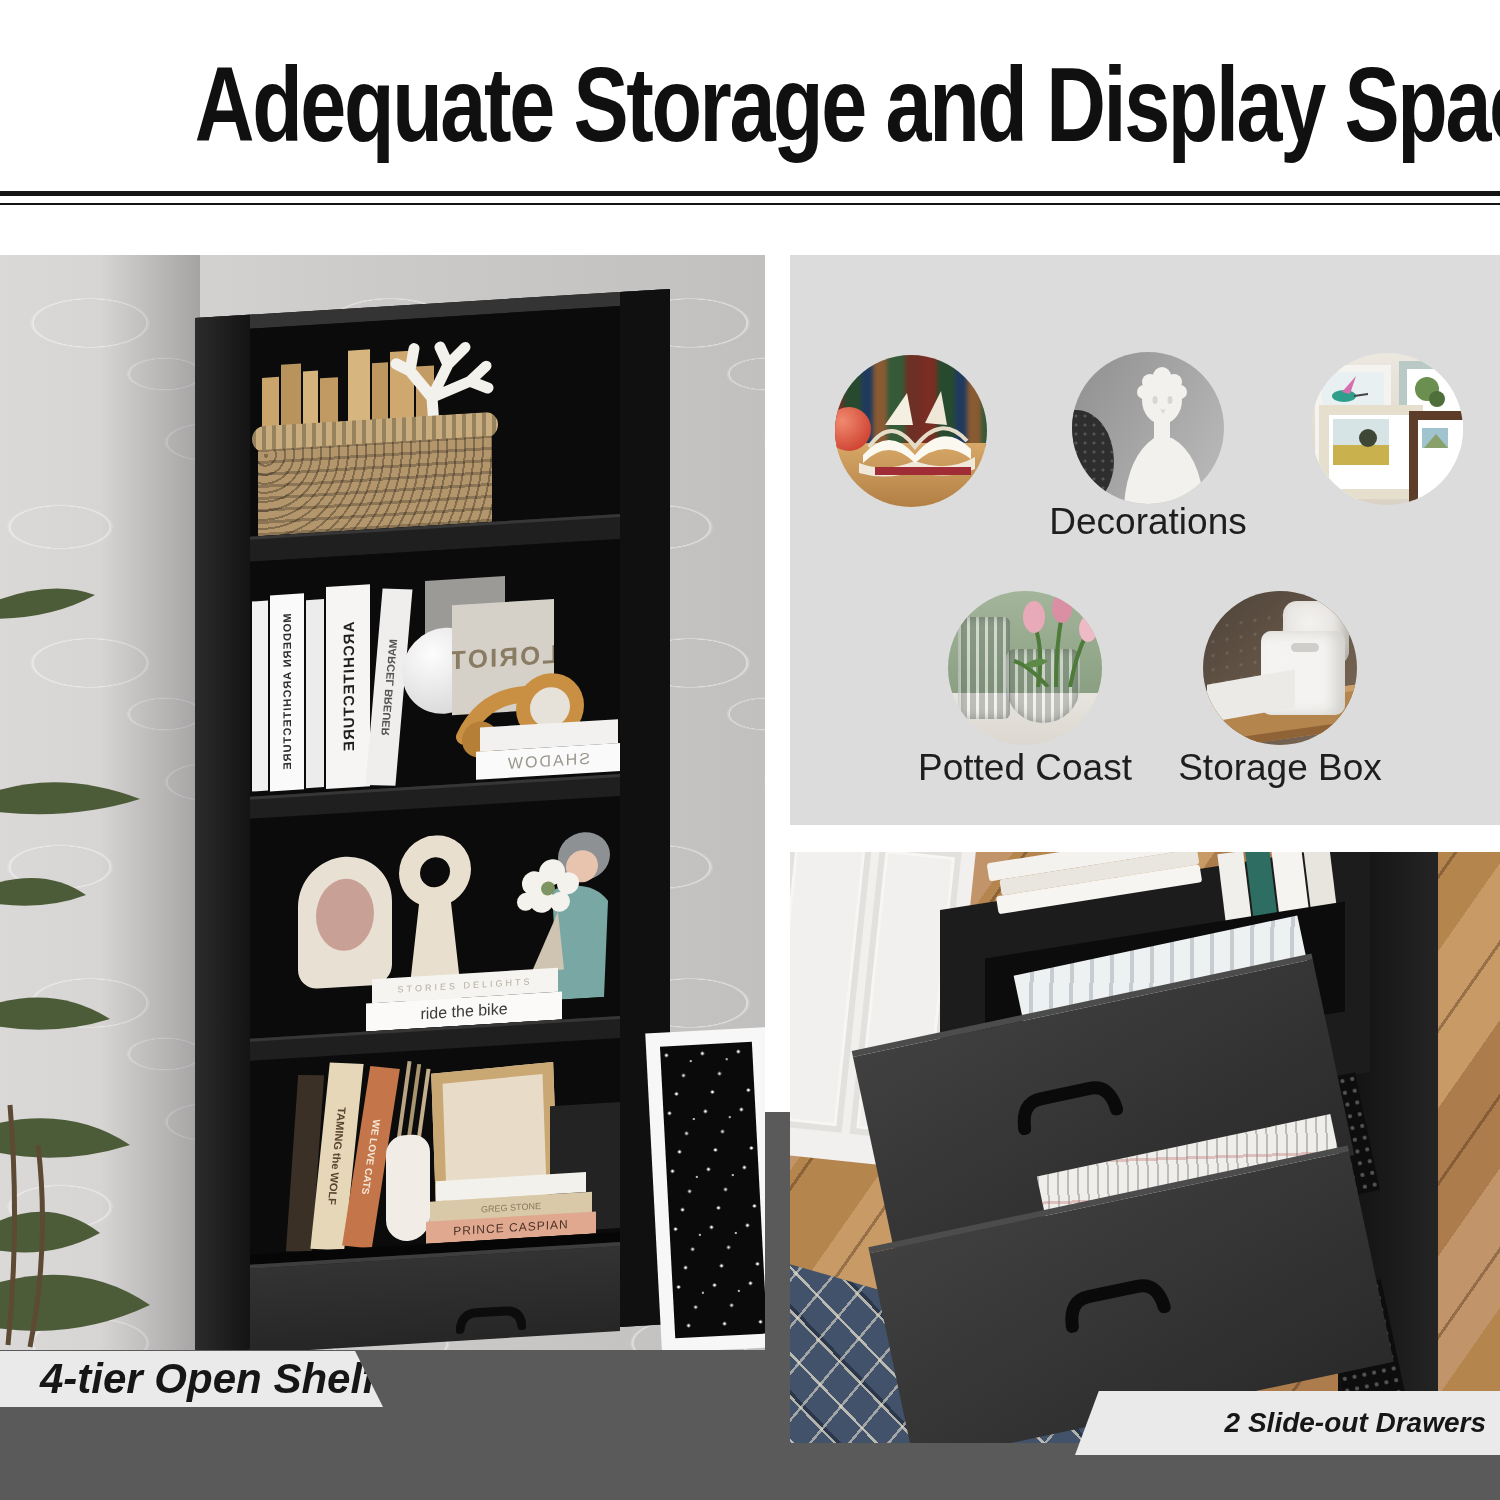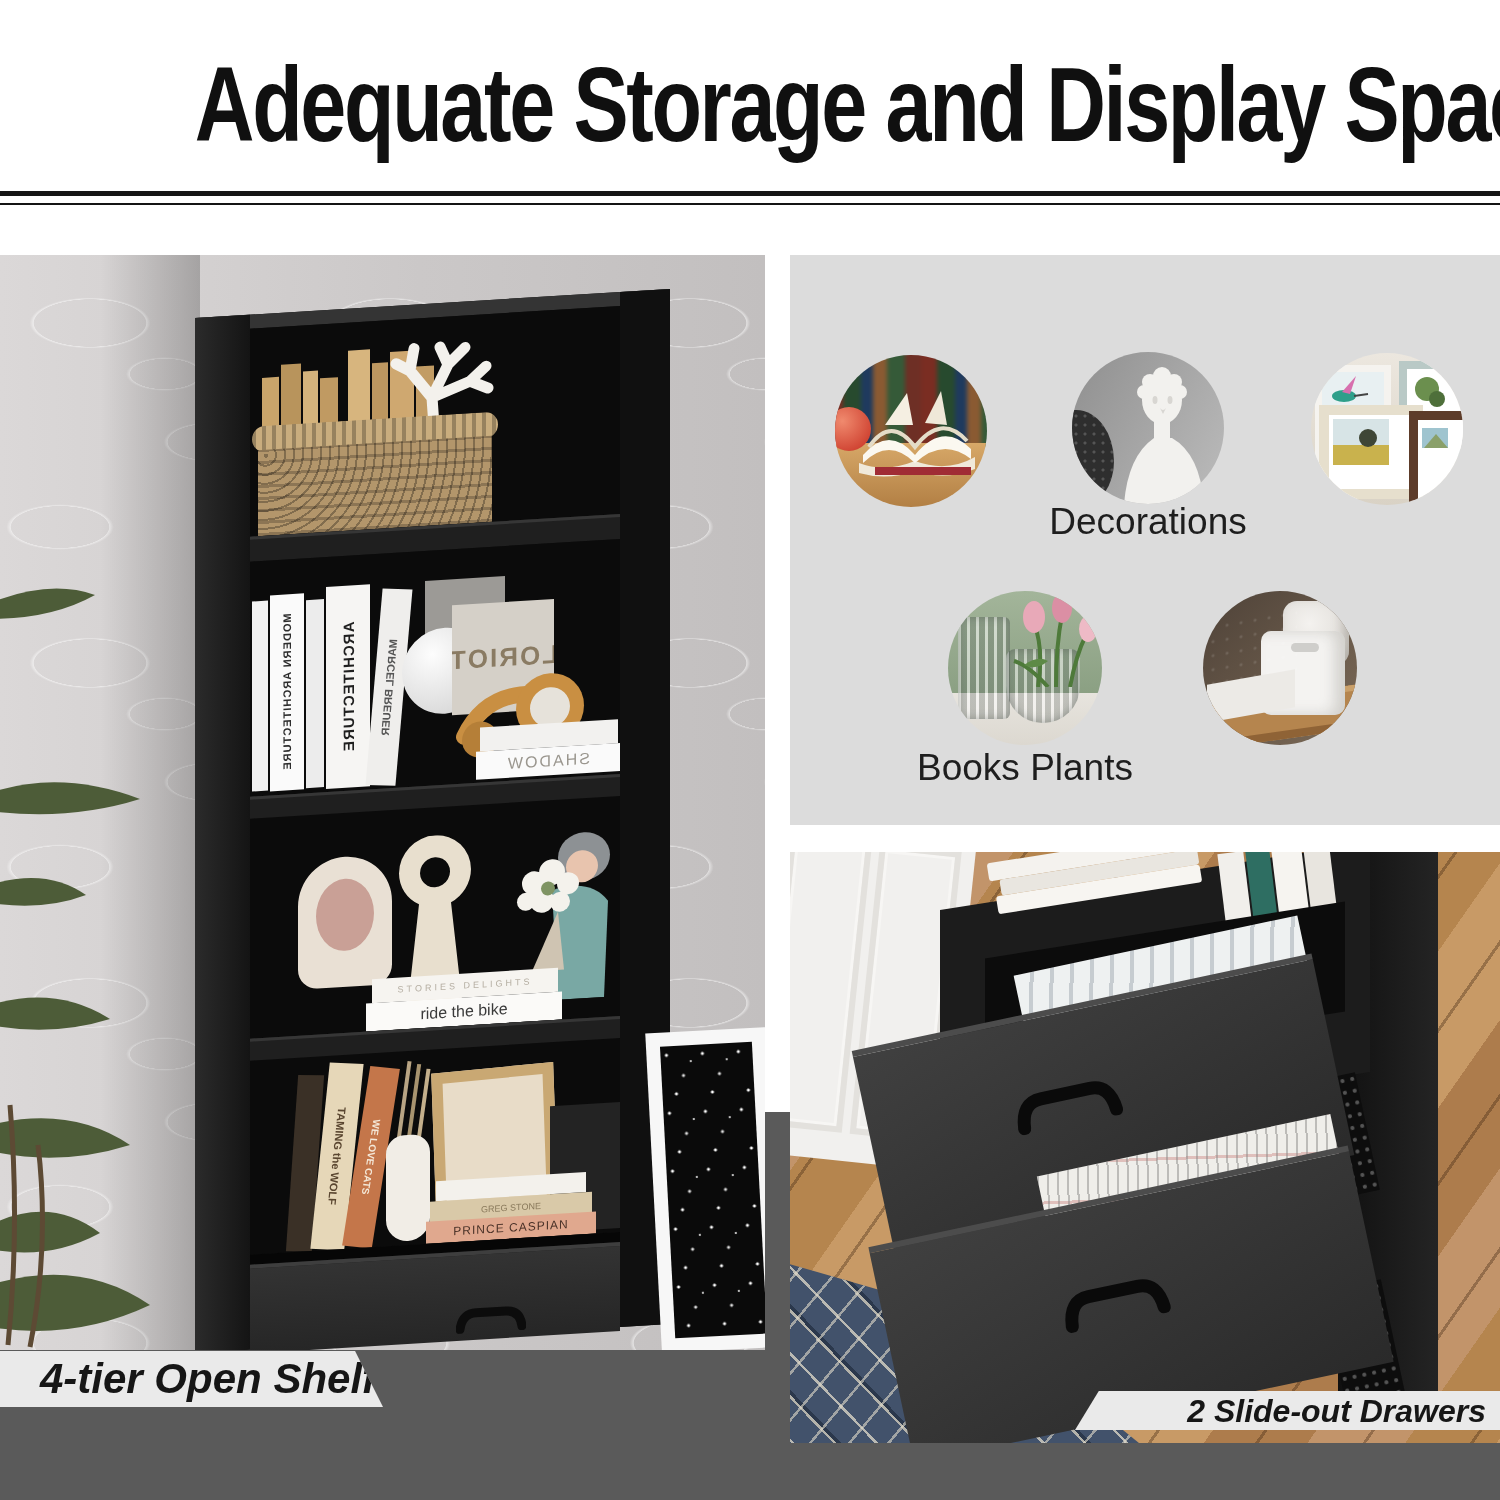--- a/index.html
+++ b/index.html
@@ -57,22 +57,22 @@
       radial-gradient(circle at 14px 48px,#fff 1px,transparent 2px),
       radial-gradient(circle at 30px 16px,#bbb .8px,transparent 1.6px);
       background-size:36px 58px;}
 
   
   .banner{background:#eaeaea;display:flex;align-items:center;
           font-style:italic;font-weight:700;color:#161616;}
   .banner-left{left:0;top:1351px;width:383px;height:56px;font-size:42px;
                clip-path:polygon(0 0,92.7% 0,100% 100%,0 100%);padding:0;}
   .banner-left span{margin-left:40px;}
-  .banner-right{left:1075px;top:1391px;width:425px;height:39px;font-size:32px;
-                clip-path:polygon(5.6% 0,100% 0,100% 100%,0 100%);justify-content:flex-end;align-items:flex-end;}
+  .banner-right{left:1075px;top:1391px;width:425px;height:64px;font-size:28px;
+                clip-path:polygon(5.6% 0,100% 0,100% 100%,0 100%);justify-content:flex-end;}
   .banner-right span{margin-right:14px;}
 
   
   .panel{left:790px;top:255px;width:710px;height:570px;background:#dcdcdc;}
   .pcircle{position:absolute;width:152px;height:152px;border-radius:50%;overflow:hidden;}
   .plabel{position:absolute;width:220px;text-align:center;font-size:37px;color:#1e1e1e;}
 
   
   .photo-right{left:790px;top:852px;width:710px;height:591px;overflow:hidden;background:#b98a58;}
   .floor{left:-60px;top:-40px;width:860px;height:700px;
@@ -311,36 +311,37 @@
             <path d="M52 92 Q52 50 58 20"></path>
             <path d="M66 92 Q72 60 82 40"></path>
           <path d="M44 92 Q24 70 10 66"></path>
         </g>
         <ellipse cx="30" cy="22" rx="11" ry="16" fill="#e8a9b8"></ellipse>
         <ellipse cx="58" cy="13" rx="10" ry="15" fill="#db8fa4"></ellipse>
         <ellipse cx="84" cy="34" rx="9" ry="13" fill="#eebac6"></ellipse>
         <path d="M20 70 Q34 60 44 66 Q32 76 20 70 Z" fill="#5d8a46"></path>
       </svg>
     </div>
-    <div class="plabel" style="left:125px;top:492px;">Books Plants</div>
+    <div class="plabel" style="left:125px;top:492px;">Potted Coast</div>
 
     <div class="pcircle" style="left:413px;top:336px;width:154px;height:154px;">
       <div class="abs" style="left:0;top:0;width:154px;height:154px;background:linear-gradient(135deg,#4e4238,#7d6b58);"></div>
       <div class="abs" style="left:80px;top:10px;width:66px;height:64px;border-radius:14px;
            background:radial-gradient(circle at 40% 35%,#f4f2ef,#d9d6d1);box-shadow:inset -6px -6px 12px rgba(120,115,105,.4);"></div>
       <div class="abs" style="left:-6px;top:104px;width:170px;height:44px;background:#b5854e;transform:rotate(-8deg);
            box-shadow:inset 0 6px 0 #caa06a, inset 0 -8px 0 #8f6336;"></div>
       <div class="abs" style="left:58px;top:40px;width:84px;height:84px;border-radius:10px;background:#f4f3f1;
            box-shadow:inset -10px 0 14px rgba(150,145,138,.35);">
         <div class="abs" style="left:30px;top:12px;width:28px;height:9px;border-radius:5px;background:#cfcecb;"></div>
       </div>
       <div class="abs" style="left:2px;top:22px;width:92px;height:70px;background:linear-gradient(135deg,#b98f5e,#97703f);transform:skewY(-10deg);
            background-image:radial-gradient(circle at 8px 8px,rgba(255,255,255,.12) 1px,transparent 2px);background-size:14px 14px;"></div>
       <div class="abs" style="left:4px;top:86px;width:88px;height:38px;background:#eceae6;transform:skewY(-10deg);"></div>
     </div>
+    <div class="plabel" style="left:380px;top:492px;">Storage Box</div>
   </div>
 
   <div class="abs photo-right">
     <div class="abs floor"></div>
     <div class="abs floor-lines"></div>
     <div class="abs wallpanel">
       <div class="wallinner" style="left:14px;top:10px;width:70px;height:280px;"></div>
       <div class="wallinner" style="left:104px;top:10px;width:70px;height:280px;"></div>
     </div>
     <div class="abs rug"></div>

